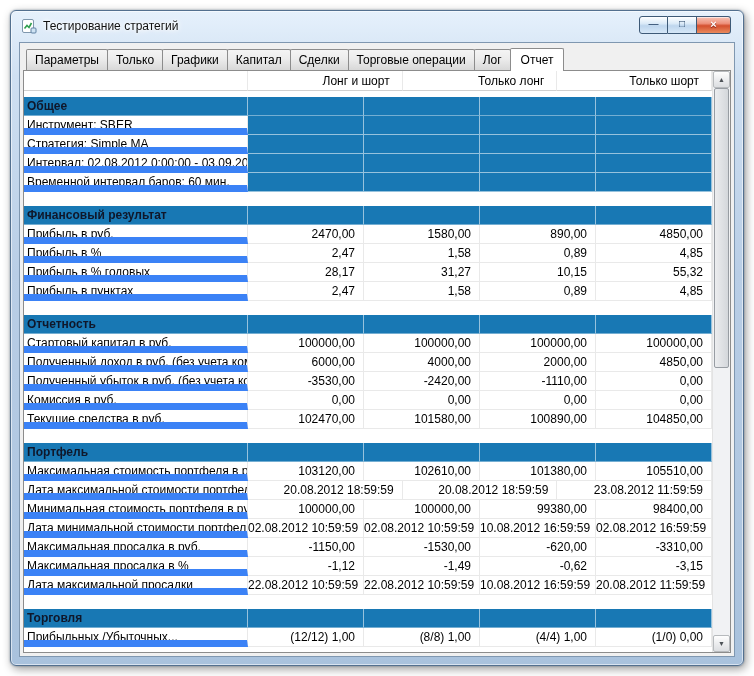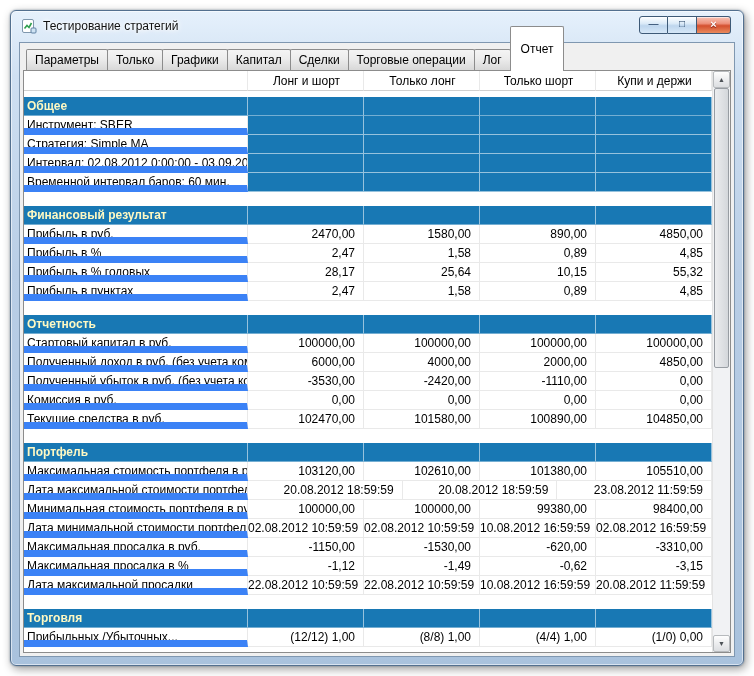--- a/index.html
+++ b/index.html
@@ -28,34 +28,34 @@
     background:linear-gradient(180deg,#f6c3b6,#ee927c 40%,#d4502f 55%,#e98a5d);
     text-shadow:0 1px 1px rgba(90,0,0,.7);}
   .wbtn .glyph{line-height:1;transform:translateY(-1px);}
   
   .client{position:absolute;left:8px;right:8px;top:31px;bottom:8px;background:#f0f0f0;
     border:1px solid #7f97b0;display:flex;flex-direction:column;box-sizing:border-box;}
   .tabstrip{display:flex;align-items:flex-end;padding:5px 4px 0 6px;height:27px;box-sizing:border-box;position:relative;z-index:2;}
   .tab{font-size:12px;color:#000;padding:3px 8px;margin-right:-1px;white-space:nowrap;cursor:default;
     background:linear-gradient(180deg,#f4f4f4,#ececec 45%,#d8d8d8);
     border:1px solid #8c8c8c;border-bottom:none;border-radius:2px 2px 0 0;}
-  .tab.active{background:#ffffff;position:relative;z-index:3;padding:15px 10px;margin-bottom:-1px;}
+  .tab.active{background:#ffffff;position:relative;z-index:3;padding:4px 10px;margin-bottom:-1px;}
   .panel{flex:1;margin:0 3px 3px 3px;background:#fff;border:1px solid #8c8c8c;display:flex;overflow:hidden;position:relative;z-index:1;}
   
   .table-area{flex:1;overflow:hidden;background:#fff;}
   .row{display:flex;height:19px;line-height:19px;}
   .row.header{height:20px;line-height:20px;}
   .row.spacer{height:14px;}
   .row.spacer.first{height:6px;}
   .cell{font-size:12px;color:#000;overflow:hidden;white-space:nowrap;box-sizing:border-box;}
   .cl{width:224px;flex:none;padding-left:3px;border-right:1px solid #e9e9e9;border-bottom:7px solid #3b82f6;}
   .cv{flex:1;text-align:right;padding-right:8px;border-right:1px solid #e9e9e9;border-bottom:1px solid #e9e9e9;}
-  .cv.head{text-align:center;padding-left:4px;padding-right:2px;}
+  .cv.head{text-align:right;padding-left:4px;padding-right:12px;}
   .row.header .cell{border-bottom:1px solid #d0d0d0;}
-  .row.section .cell{background:var(--accent);color:#fef9c3;font-weight:bold;
+  .row.section .cell{background:var(--accent);color:#0f172a;font-weight:bold;
     border-right:1px solid rgba(255,255,255,.55);border-bottom:1px solid rgba(255,255,255,.4);}
   .cv.blue{background:var(--accent);border-right:1px solid rgba(255,255,255,.55);border-bottom:1px solid rgba(255,255,255,.55);}
   
   .vscroll{width:17px;flex:none;background:#f1f2f4;border-left:1px solid #e3e3e3;display:flex;flex-direction:column;align-items:center;}
   .sbtn{width:17px;height:17px;flex:none;display:flex;align-items:center;justify-content:center;font-size:7px;color:#4d5257;
     background:linear-gradient(180deg,#fefefe,#e9eaec 60%,#dcdee1);border:1px solid #b7babd;border-radius:2px;box-sizing:border-box;cursor:default;}
   .strack{flex:1;width:17px;position:relative;}
   .sthumb{position:absolute;left:1px;top:0;width:15px;height:280px;border-radius:2px;box-sizing:border-box;
     background:linear-gradient(90deg,#ecedef,#d4d7db);border:1px solid #989da3;cursor:default;}
 </style>
@@ -97,21 +97,20 @@
         <div class="tab">Лог</div>
         <div class="tab active">Отчет</div>
       </div>
     <div class="panel">
       <div class="table-area">
           <div class="row header">
             <div class="cell cl"></div>
             <div class="cell cv head">Лонг и шорт</div>
             <div class="cell cv head">Только лонг</div>
             <div class="cell cv head">Только шорт</div>
-            <div class="cell cv head">Купи и держи</div>
           </div>
           <div class="row spacer first"></div>
           <div class="row section">
             <div class="cell cl">Общее</div>
             <div class="cell cv"></div>
             <div class="cell cv"></div>
             <div class="cell cv"></div>
             <div class="cell cv"></div>
           </div>
           <div class="row data">
@@ -160,21 +159,21 @@
           <div class="row data">
             <div class="cell cl">Прибыль в %</div>
             <div class="cell cv">2,47</div>
             <div class="cell cv">1,58</div>
             <div class="cell cv">0,89</div>
             <div class="cell cv">4,85</div>
           </div>
           <div class="row data">
             <div class="cell cl">Прибыль в % годовых</div>
             <div class="cell cv">28,17</div>
-            <div class="cell cv">25,64</div>
+            <div class="cell cv">31,27</div>
             <div class="cell cv">10,15</div>
             <div class="cell cv">55,32</div>
           </div>
           <div class="row data">
             <div class="cell cl">Прибыль в пунктах</div>
             <div class="cell cv">2,47</div>
             <div class="cell cv">1,58</div>
             <div class="cell cv">0,89</div>
             <div class="cell cv">4,85</div>
           </div>

